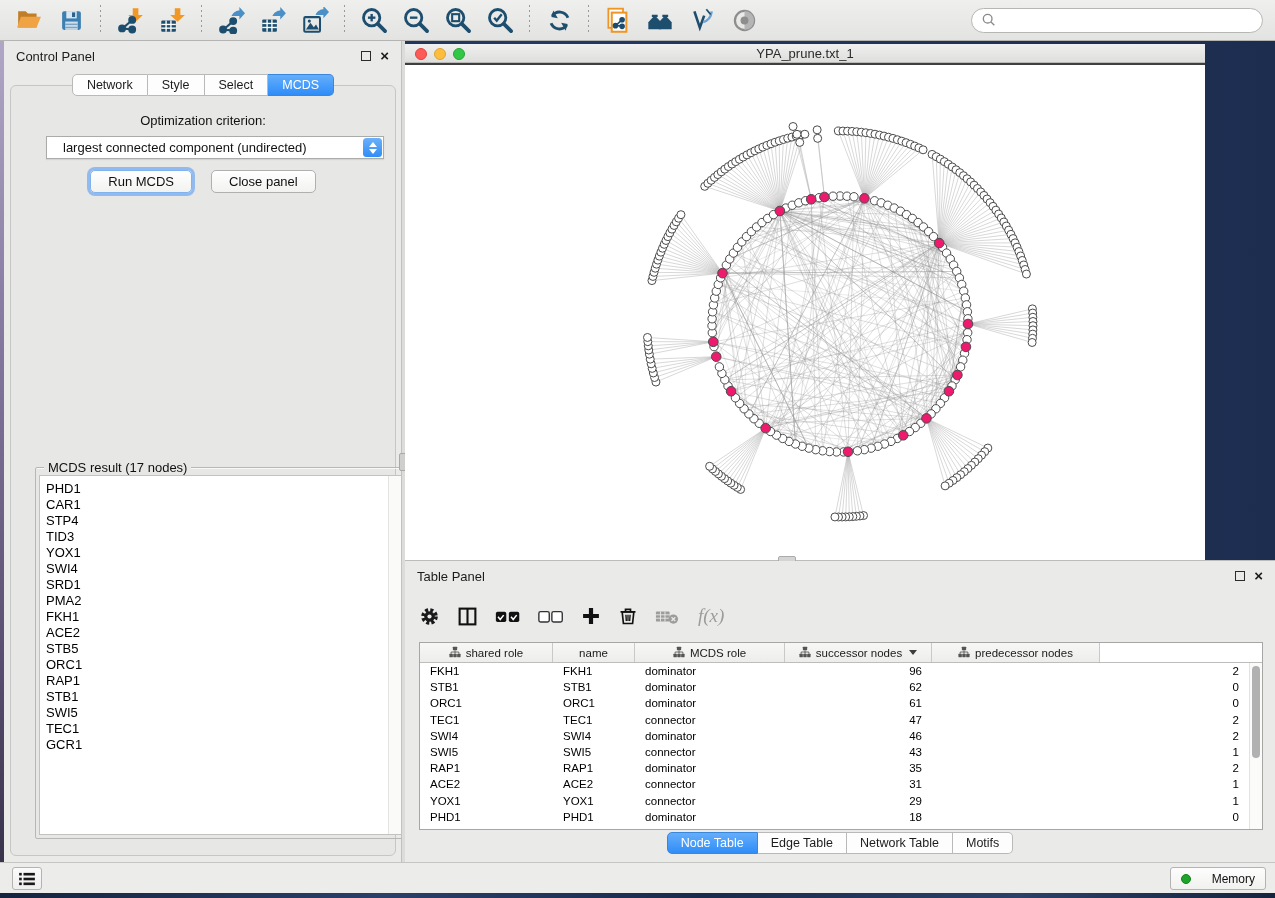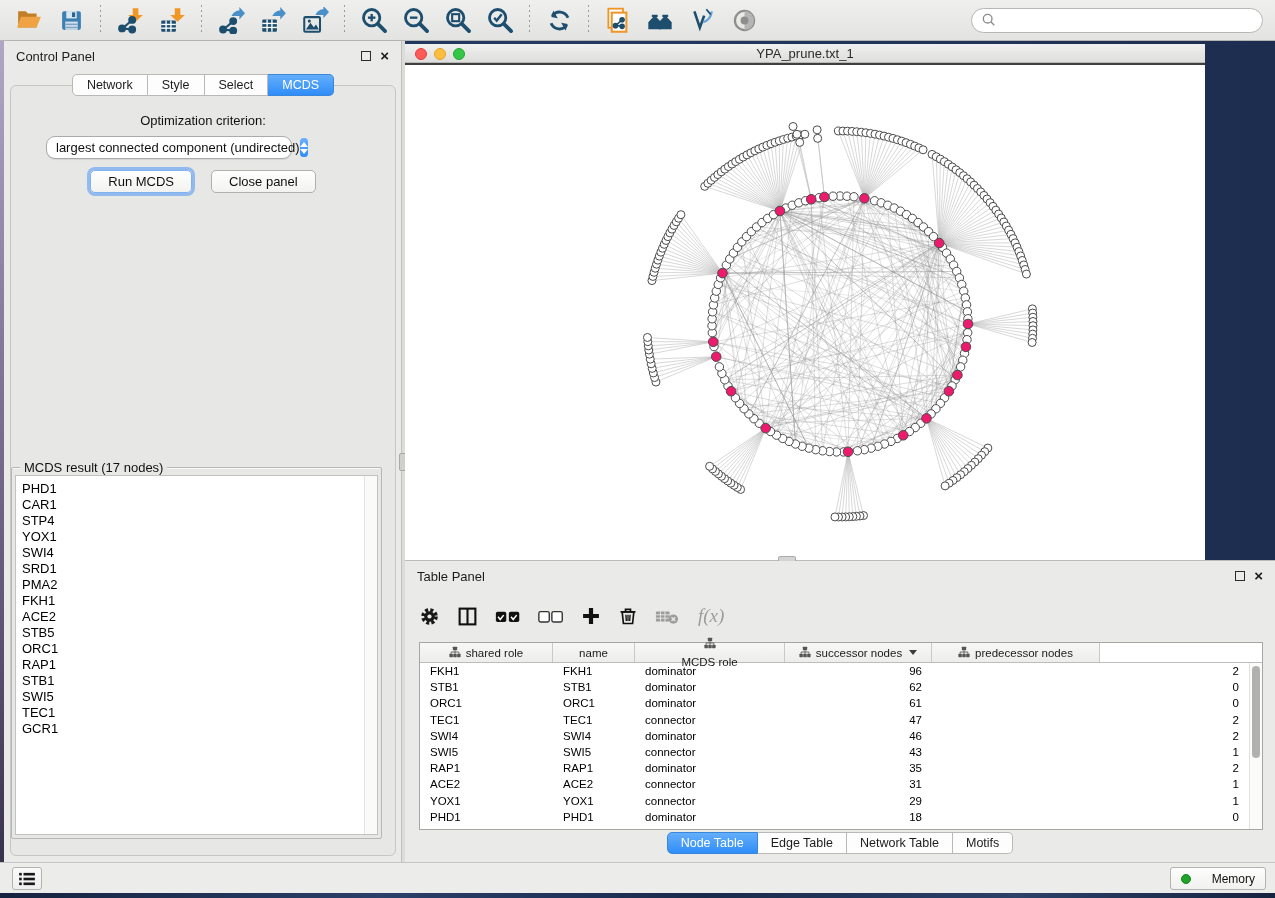--- a/index.html
+++ b/index.html
@@ -39,38 +39,38 @@
   .cp-tabs { position:absolute; left:0; top:33px; width:398px; display:flex; justify-content:center; z-index:3; }
   .cp-tab { height:22px; padding:0 14px; background:#fdfdfd; border:1px solid #b9b9b7; border-left:none;
     font-size:12.5px; color:#1c1c1c; display:flex; align-items:center; }
   .cp-tab:first-child { border-left:1px solid #b9b9b7; border-radius:5px 0 0 5px; }
   .cp-tab:last-child { border-radius:0 5px 5px 0; }
   .cp-tab.active { background:linear-gradient(#64aefb,#2f8df8); color:#fff; border-color:#3a86d8; }
 
   .cp-content { position:absolute; left:6px; top:44px; width:386px; height:771px;
     background:#e7e7e5; border:1px solid #c6c6c4; border-radius:6px; }
   .opt-label { text-align:center; margin-top:27px; font-size:13px; color:#111; }
-  .dropdown { position:absolute; left:35px; top:50px; width:246px; height:23px; background:#fff;
-    border:1px solid #ababa9; border-radius:9px; display:flex; align-items:center;
-    box-shadow:0 1px 1px rgba(0,0,0,.08); }
+  .dropdown { position:absolute; left:35px; top:50px; width:338px; height:23px; background:#fff;
+    border:1px solid #ababa9; border-radius:0; display:flex; align-items:center;
+    box-shadow:0 1px 1px rgba(0,0,0,.08);padding-left:7px; }
   .dd-text { font-size:13px; color:#111; padding-left:9px; flex:1; white-space:nowrap; }
   .dd-stepper { width:19px; height:19px; margin-right:1px; border-radius:3.5px;
     background:linear-gradient(#6cb1fb,#2f8cf6); display:flex; flex-direction:column;
     align-items:center; justify-content:center; gap:2px; }
   .dd-up { width:0; height:0; border-left:4px solid transparent; border-right:4px solid transparent;
     border-bottom:5px solid #fff; }
   .dd-down { width:0; height:0; border-left:4px solid transparent; border-right:4px solid transparent;
     border-top:5px solid #fff; }
   .btn-row { position:absolute; left:0; top:84px; width:100%; display:flex; justify-content:center; gap:19px; }
   .mac-btn { height:23px; padding:0 17px; background:linear-gradient(#ffffff,#f2f2f0);
     border:1px solid #b0b0ae; border-radius:5px; font-size:13px; color:#111;
     display:flex; align-items:center; }
   .mac-btn.focused { box-shadow:0 0 0 3px rgba(77,150,245,.55); border-color:#7fb3ef; }
 
-  .groupbox { position:absolute; left:0; top:381px; width:371px; height:372px;
+  .groupbox { position:absolute; left:24px; top:381px; width:371px; height:372px;
     border:1px solid #b7b7b5; border-radius:2px; box-shadow:inset 0 1px 0 rgba(255,255,255,.7); }
   .groupbox-legend { position:absolute; left:8px; top:-8px; background:#e7e7e5; padding:0 4px;
     font-size:13px; color:#111; }
   .result-list { position:absolute; left:3px; top:7px; right:3px; bottom:3px; background:#fff;
     border:1px solid #c2c2c0; overflow:hidden; }
   .result-scroll { position:absolute; right:0; top:0; bottom:0; width:13px; background:#fafaf8;
     border-left:1px solid #e3e3e1; }
   .result-item { font-size:13px; color:#000; line-height:16px; padding-left:6px; }
   .result-items { padding-top:5px; }
 
@@ -331,20 +331,21 @@
         <div class="mac-btn focused">Run MCDS</div>
         <div class="mac-btn">Close panel</div>
       </div>
       <div class="groupbox">
         <span class="groupbox-legend">MCDS result (17 nodes)</span>
         <div class="result-list">
           <div class="result-items" id="result-items">
               <div class="result-item">PHD1</div>
               <div class="result-item">CAR1</div>
               <div class="result-item">STP4</div>
+              <div class="result-item">TID3</div>
               <div class="result-item">YOX1</div>
               <div class="result-item">SWI4</div>
               <div class="result-item">SRD1</div>
               <div class="result-item">PMA2</div>
               <div class="result-item">FKH1</div>
               <div class="result-item">ACE2</div>
               <div class="result-item">STB5</div>
               <div class="result-item">ORC1</div>
               <div class="result-item">RAP1</div>
               <div class="result-item">STB1</div>
@@ -1155,21 +1156,21 @@
                   <rect x="5" y="9" width="4" height="4" rx="0.5"></rect>
                   <rect x="9.5" y="9" width="4" height="4" rx="0.5"></rect>
                 </g>
                 <path d="M7 5v2M2.5 9V7h9v2M7 7v2" stroke="#555" stroke-width="1" fill="none"></path>
               </svg></span>
             <span>shared role</span>
           </div>
           <div class="th" style="width: 82px;">
             <span>name</span>
           </div>
-          <div class="th" style="width: 150px; flex-direction: column;">
+          <div class="th" style="width: 150px;">
             <span><svg width="12" height="12" viewBox="0 0 14 14">
                 <g fill="#555">
                   <rect x="4.5" y="1" width="5" height="4" rx="0.5"></rect>
                   <rect x="0.5" y="9" width="4" height="4" rx="0.5"></rect>
                   <rect x="5" y="9" width="4" height="4" rx="0.5"></rect>
                   <rect x="9.5" y="9" width="4" height="4" rx="0.5"></rect>
                 </g>
                 <path d="M7 5v2M2.5 9V7h9v2M7 7v2" stroke="#555" stroke-width="1" fill="none"></path>
               </svg></span>
             <span>MCDS role</span>

